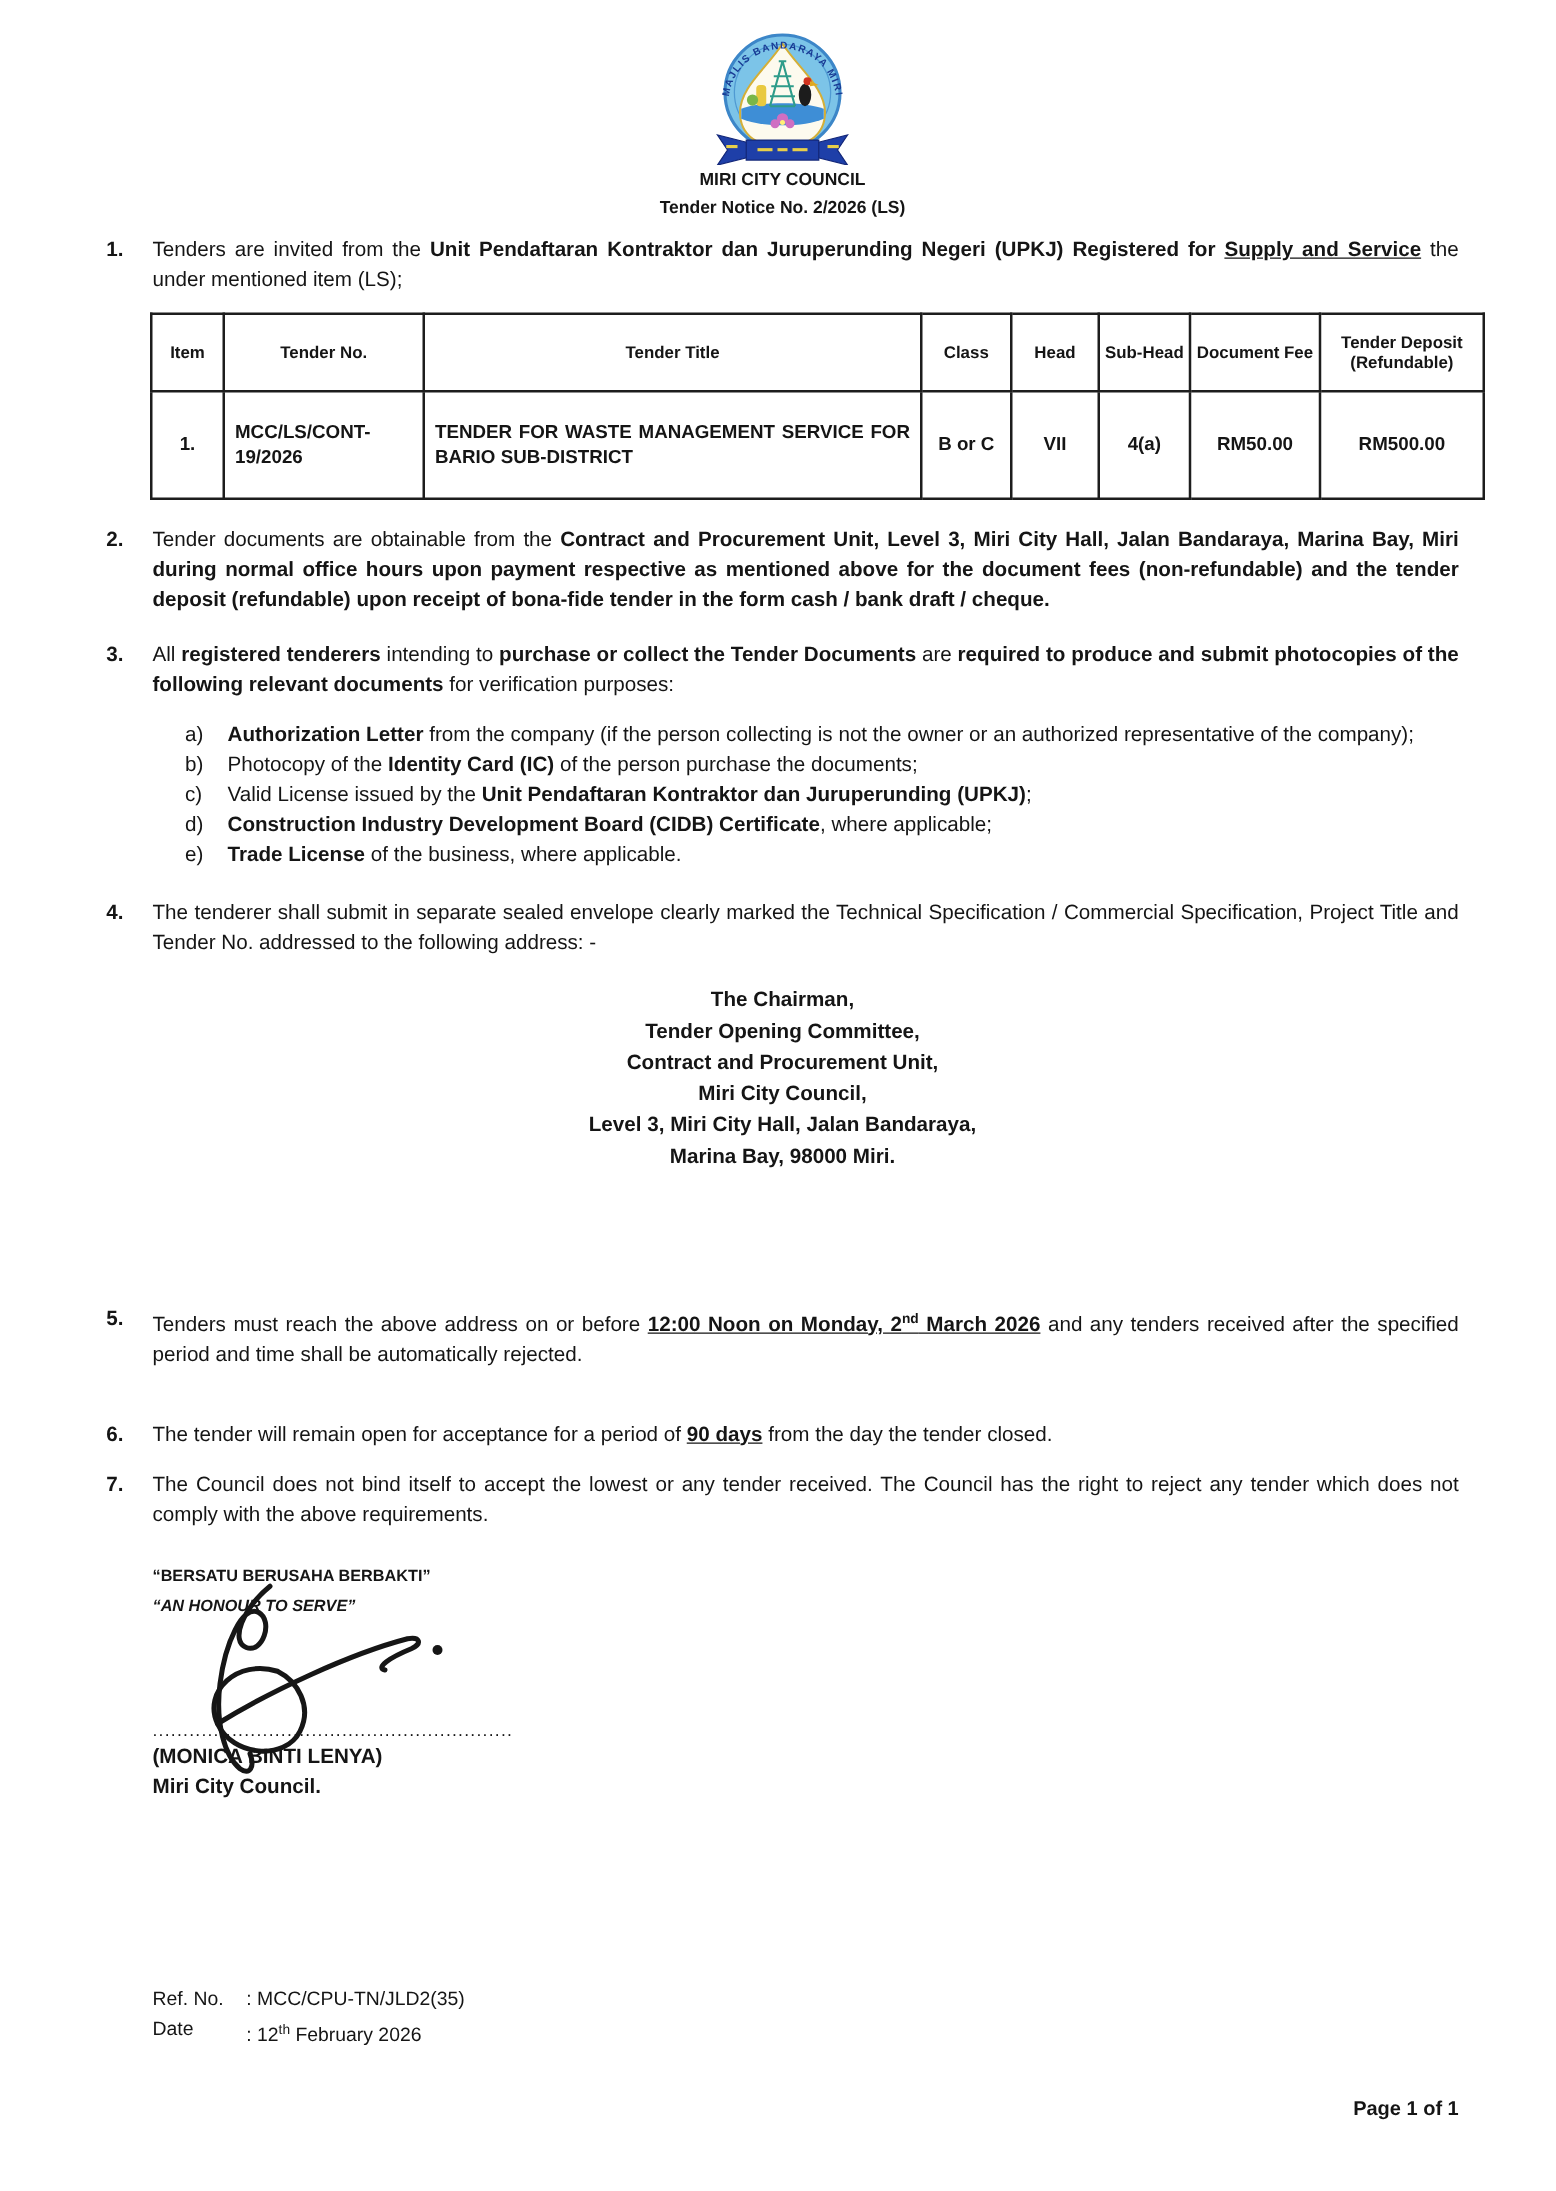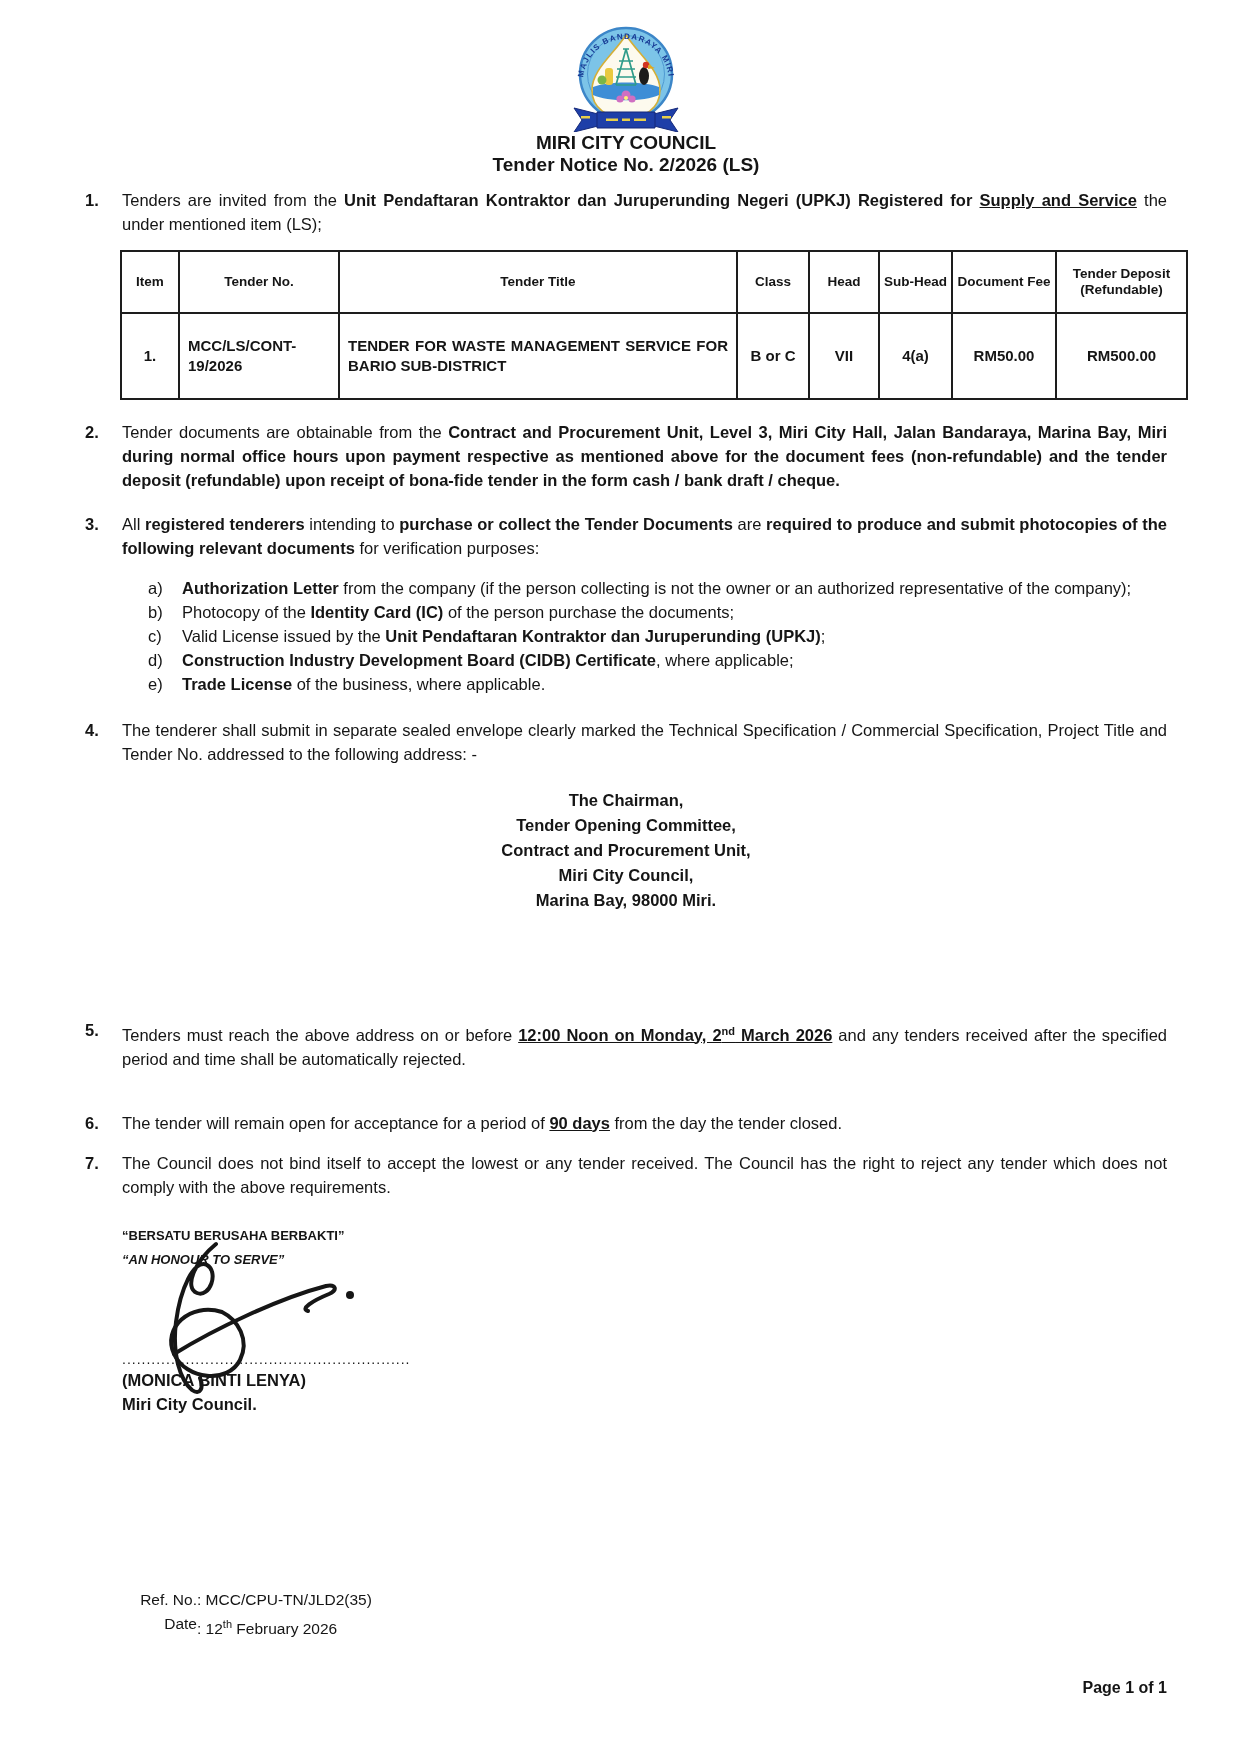--- a/index.html
+++ b/index.html
@@ -4,21 +4,21 @@
 <style>
   html,body{margin:0;padding:0;background:#e8e8e8;}
   .page{
     width:1245px;height:1753px;background:#ffffff;position:relative;
     font-family:"Liberation Sans","DejaVu Sans",sans-serif;color:#151515;
     overflow:hidden;margin:0 auto;
   }
   .content{padding:24px 78px 0 85px;}
   .logo-wrap{text-align:center;}
   .logo-wrap svg{display:block;margin:0 auto;}
-  .center-title{text-align:center;font-weight:700;font-size:19px;line-height:22px;}
+  .center-title{text-align:center;font-weight:700;font-size:14px;line-height:22px;}
   .num-item{display:flex;font-size:16.5px;line-height:24px;}
   .num{width:37px;flex-shrink:0;font-weight:700;}
   .nbody{flex:1;text-align:justify;}
   b{font-weight:700;}
   .bu{font-weight:700;text-decoration:underline;}
   sup{font-size:11px;}
   
   .tbl-wrap{margin:14px 0 0 35px;}
   table.tender{border-collapse:collapse;width:1066px;table-layout:fixed;}
   table.tender th,table.tender td{border:2px solid #1d1d1d;}
@@ -35,21 +35,21 @@
   .plain-para{margin:24px 0 0 37px;font-size:16.5px;line-height:24px;text-align:justify;}
   .address{margin-top:22px;text-align:center;font-weight:700;font-size:16.5px;line-height:25px;}
   .motto{margin:25px 0 0 37px;font-weight:700;font-size:13px;line-height:24px;}
   .motto .line2{font-style:italic;}
   .sig-block{margin:78px 0 0 37px;position:relative;font-size:16.5px;line-height:24px;}
   .sig-dots{font-size:14px;letter-spacing:1px;display:block;line-height:18px;}
   .sig-name,.sig-for,.sig-org{font-weight:700;}
   .sig-svg{position:absolute;left:8px;top:-112px;pointer-events:none;}
   .footer-ref{position:absolute;left:122px;top:1588px;font-size:15.5px;line-height:24px;}
   .ref-row{display:flex;}
-  .ref-label{width:75px;flex-shrink:0;text-align:right;}
+  .ref-label{width:75px;flex-shrink:0;}
   .page-label{position:absolute;top:1679px;right:78px;font-weight:700;font-size:16px;}
   .mt12{margin-top:12px;} .mt16{margin-top:16px;}
   .mt20{margin-top:20px;} .mt22{margin-top:22px;} .mt105{margin-top:105px;}
   .mt40{margin-top:40px;}
 </style>
 </head>
 <body>
 
 <div class="page">
   <div class="content">
@@ -180,20 +180,21 @@
     <div class="num-item mt22">
       <span class="num">4.</span>
       <span class="nbody">The tenderer shall submit in separate sealed envelope clearly marked the Technical Specification / Commercial Specification, Project Title and Tender No. addressed to the following address: -</span>
     </div>
 
     <div class="address">
       <div>The Chairman,</div>
       <div>Tender Opening Committee,</div>
       <div>Contract and Procurement Unit,</div>
       <div>Miri City Council,</div>
+      <div>Level 3, Miri City Hall, Jalan Bandaraya,</div>
       <div>Marina Bay, 98000 Miri.</div>
     </div>
 
     <div class="num-item mt105">
       <span class="num">5.</span>
       <span class="nbody"><span>Tenders must reach the above address on or before </span><span class="bu"><span>12:00 Noon on Monday, 2</span><sup>nd</sup><span> March 2026</span></span><span> and any tenders received after the specified period and time shall be automatically rejected.</span></span>
     </div>
 
     <div class="num-item mt40">
       <span class="num">6.</span>

